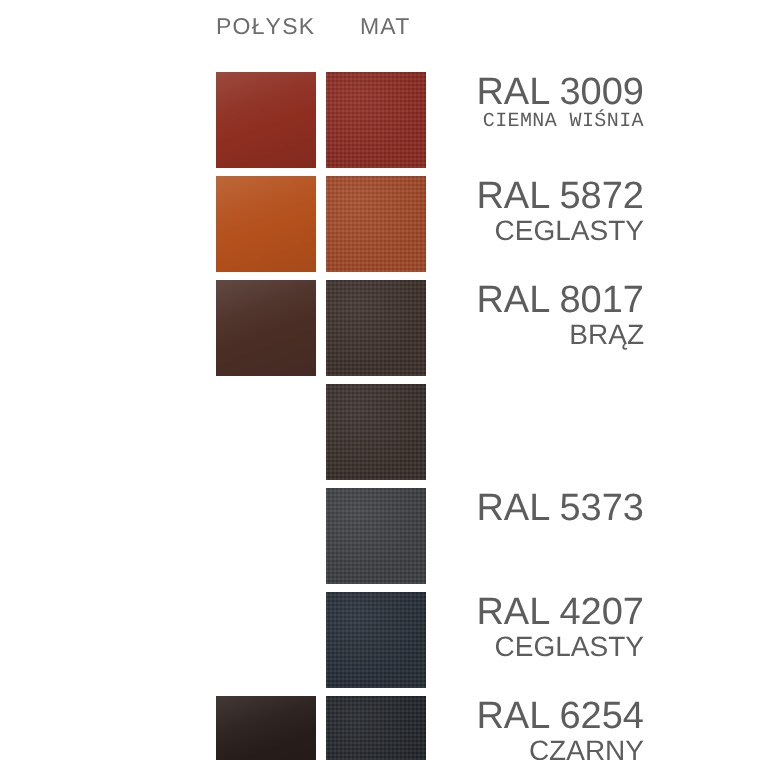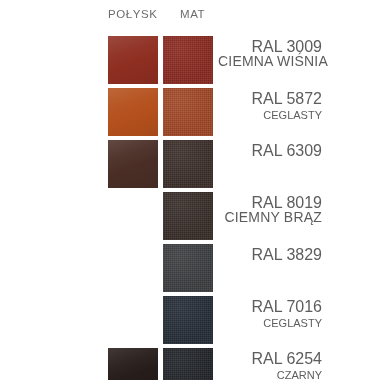--- a/index.html
+++ b/index.html
@@ -98,34 +98,35 @@
   .label {
     position: absolute;
     left: 218px;
     width: 104px;
     top: 2px;
     text-align: right;
     color: #5d5d5d;
   }
   .label .line1 {
     display: block;
-    font-size: 16px;
+    font-size: 19px;
     line-height: 17px;
     white-space: nowrap;
   }
   .label .line2 {
     display: block;
-    font-size: 11px;
+    font-size: 14px;
     line-height: 17px;
     white-space: nowrap;
   }
   .label .line2.small {
-    font-size: 14px;
+    font-size: 10px;
     line-height: 13px;
     letter-spacing: 0.2px;
+    font-family: Liberation Mono, monospace;
   }
 </style>
 </head>
 <body>
 
 <div id="chart">
 
   <div class="header-row">
     <span class="col-head gloss">POŁYSK</span>
     <span class="col-head matt">MAT</span>
@@ -157,49 +158,46 @@
         </div>
       </div>
       <div class="row">
         <div class="swatch gloss" style="background: rgb(74, 46, 38);">
           <div class="fill"></div>
         </div>
         <div class="swatch matt" style="background: rgb(62, 48, 43);">
           <div class="fill"></div>
         </div>
         <div class="label">
-          <span class="line1">RAL 6309</span>
+          <span class="line1">RAL 8017</span>
+          <span class="line2">BRĄZ</span>
         </div>
       </div>
       <div class="row">
         <div class="swatch gloss empty"></div>
         <div class="swatch matt" style="background: rgb(58, 47, 43);">
           <div class="fill"></div>
         </div>
-        <div class="label">
-          <span class="line1">RAL 8019</span>
-          <span class="line2 small">CIEMNY BRĄZ</span>
-        </div>
       </div>
       <div class="row">
         <div class="swatch gloss empty"></div>
         <div class="swatch matt" style="background: rgb(62, 64, 67);">
           <div class="fill"></div>
         </div>
         <div class="label">
-          <span class="line1">RAL 3829</span>
+          <span class="line1">RAL 5373</span>
         </div>
       </div>
       <div class="row">
         <div class="swatch gloss empty"></div>
         <div class="swatch matt" style="background: rgb(38, 46, 56);">
           <div class="fill"></div>
         </div>
         <div class="label">
-          <span class="line1">RAL 7016</span>
+          <span class="line1">RAL 4207</span>
           <span class="line2">CEGLASTY</span>
         </div>
       </div>
       <div class="row">
         <div class="swatch gloss" style="background: rgb(38, 28, 25);">
           <div class="fill"></div>
         </div>
         <div class="swatch matt" style="background: rgb(34, 37, 42);">
           <div class="fill"></div>
         </div>

